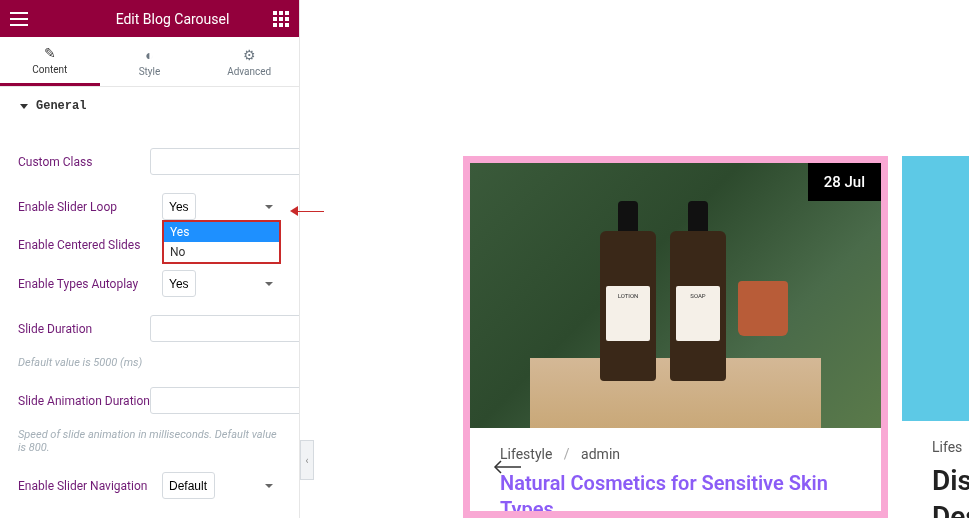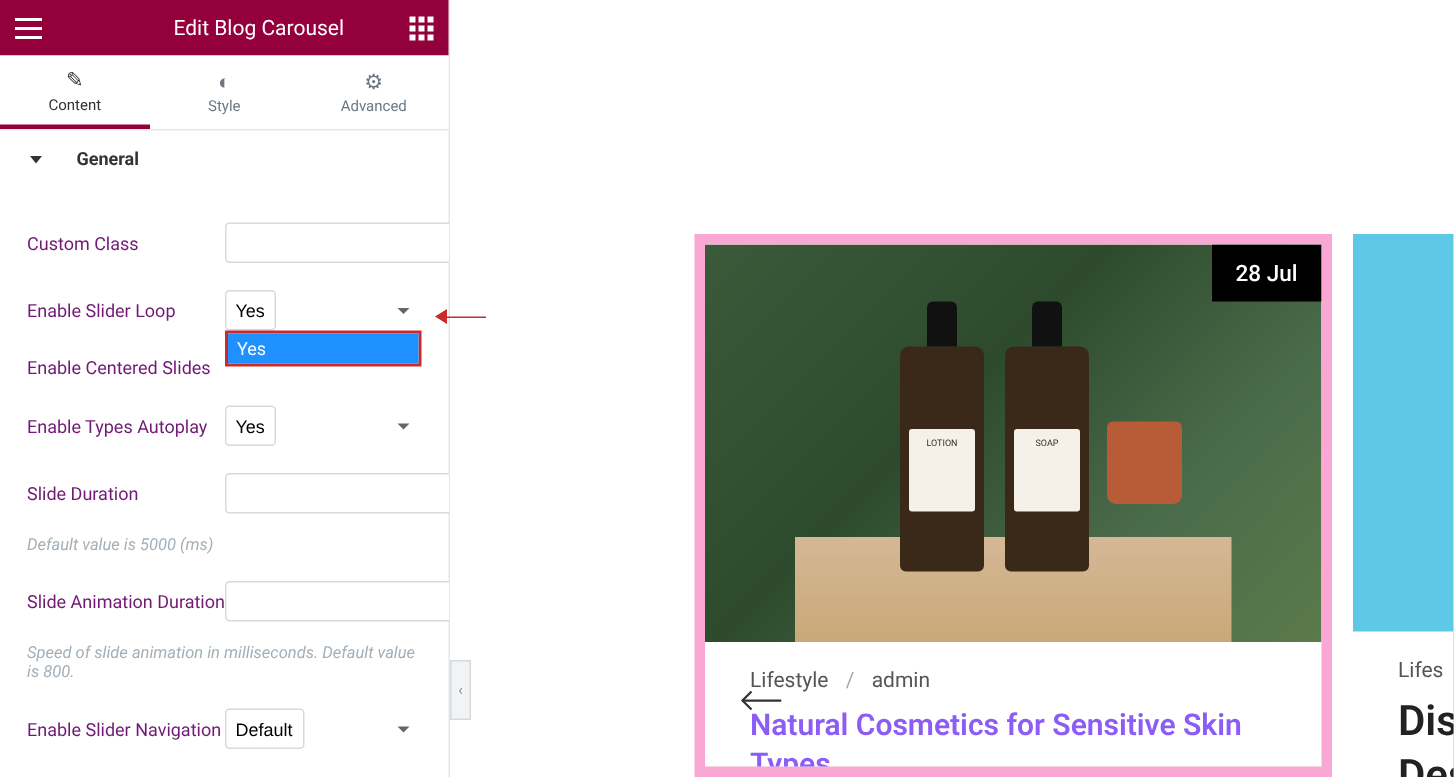--- a/index.html
+++ b/index.html
@@ -12,30 +12,30 @@
 .hamburger span { height: 2px; background: #fff; width: 100%; }
 .panel-title { font-size: 14px; font-weight: 400; padding-left: 44px; }
 .apps-icon { display: grid; grid-template-columns: repeat(3, 4px); grid-gap: 2px; cursor: pointer; }
 .apps-icon span { width: 4px; height: 4px; background: #fff; }
 
 .tabs { display: flex; height: 50px; background: #fff; border-bottom: 1px solid #e6e6e6; }
 .tab { flex: 1; display: flex; flex-direction: column; align-items: center; justify-content: center; color: #6d7882; font-size: 10px; cursor: pointer; gap: 3px; }
 .tab.active { color: #333; border-bottom: 3px solid #93003c; }
 .tab-icon { font-size: 14px; }
 
-.section-header { display: flex; align-items: center; padding: 12px 20px; font-weight: bold; font-size: 12px; cursor: pointer; gap: 23px; }
+.section-header { display: flex; align-items: center; padding: 12px 20px; font-weight: bold; font-size: 12px; cursor: pointer; gap: 8px; font-family: Liberation Mono, monospace; }
 .caret-down { width: 0; height: 0; border-left: 4px solid transparent; border-right: 4px solid transparent; border-top: 5px solid #333; }
 
 .controls { padding: 5px 18px; overflow-y: auto; height: calc(100% - 125px); }
 .control-row { display: flex; align-items: center; margin: 18px 0; }
 .control-label { width: 132px; font-size: 12px; color: #701a75; flex-shrink: 0; }
 .control-input-wrap { flex: 1; display: flex; align-items: center; gap: 4px; position: relative; }
 .text-input { flex: 1; height: 27px; border: 1px solid #d5dadf; border-radius: 3px; padding: 0 6px; font-size: 12px; }
 .select { flex: 1; height: 27px; border: 1px solid #d5dadf; border-radius: 3px; padding: 0 6px; font-size: 12px; background: #fff; appearance: none; position: relative; }
-.select-wrap { position: relative; flex: 1; }
+.select-wrap { position: relative; flex: 1; margin-left: 12px; }
 .select-caret { position: absolute; right: 8px; top: 50%; transform: translateY(-50%); pointer-events: none; width: 0; height: 0; border-left: 4px solid transparent; border-right: 4px solid transparent; border-top: 4px solid #666; }
 .help-text { font-size: 11px; font-style: italic; color: #a4afb7; margin-top: -4px; margin-bottom: 10px; }
 
 .dropdown-open { position: absolute; top: 27px; left: 0; right: 0; border: 2px solid #c92a2a; background: #fff; z-index: 10; }
 .dropdown-option { padding: 3px 6px; font-size: 12px; cursor: pointer; }
 .dropdown-option.selected { background: #1e90ff; color: #fff; }
 .arrow-svg-line { position: absolute; left: 296px; top: 211px; width: 28px; height: 1px; background: #c92a2a; }
 .arrow-svg-head { position: absolute; left: 290px; top: 206px; width: 0; height: 0; border-top: 5px solid transparent; border-bottom: 5px solid transparent; border-right: 8px solid #c92a2a; }
 .collapse-handle { position: absolute; left: 300px; top: 440px; width: 14px; height: 40px; background: #f1f3f5; border: 1px solid #d5dadf; display: flex; align-items: center; justify-content: center; font-size: 10px; color: #888; cursor: pointer; }
 
@@ -120,20 +120,21 @@
     <div class="control-row">
       <div class="control-label">Enable Slider Loop</div>
       <div class="control-input-wrap">
         <div class="select-wrap">
           <select class="select">
             <option>Yes</option>
           </select>
           <span class="select-caret"></span>
           <div class="dropdown-open">
             <div class="dropdown-option selected">Yes</div>
+            <div class="dropdown-option">No</div>
           </div>
         </div>
       </div>
     </div>
 
     <div class="control-row">
       <div class="control-label">Enable Centered Slides</div>
       <div class="control-input-wrap"></div>
     </div>
 

